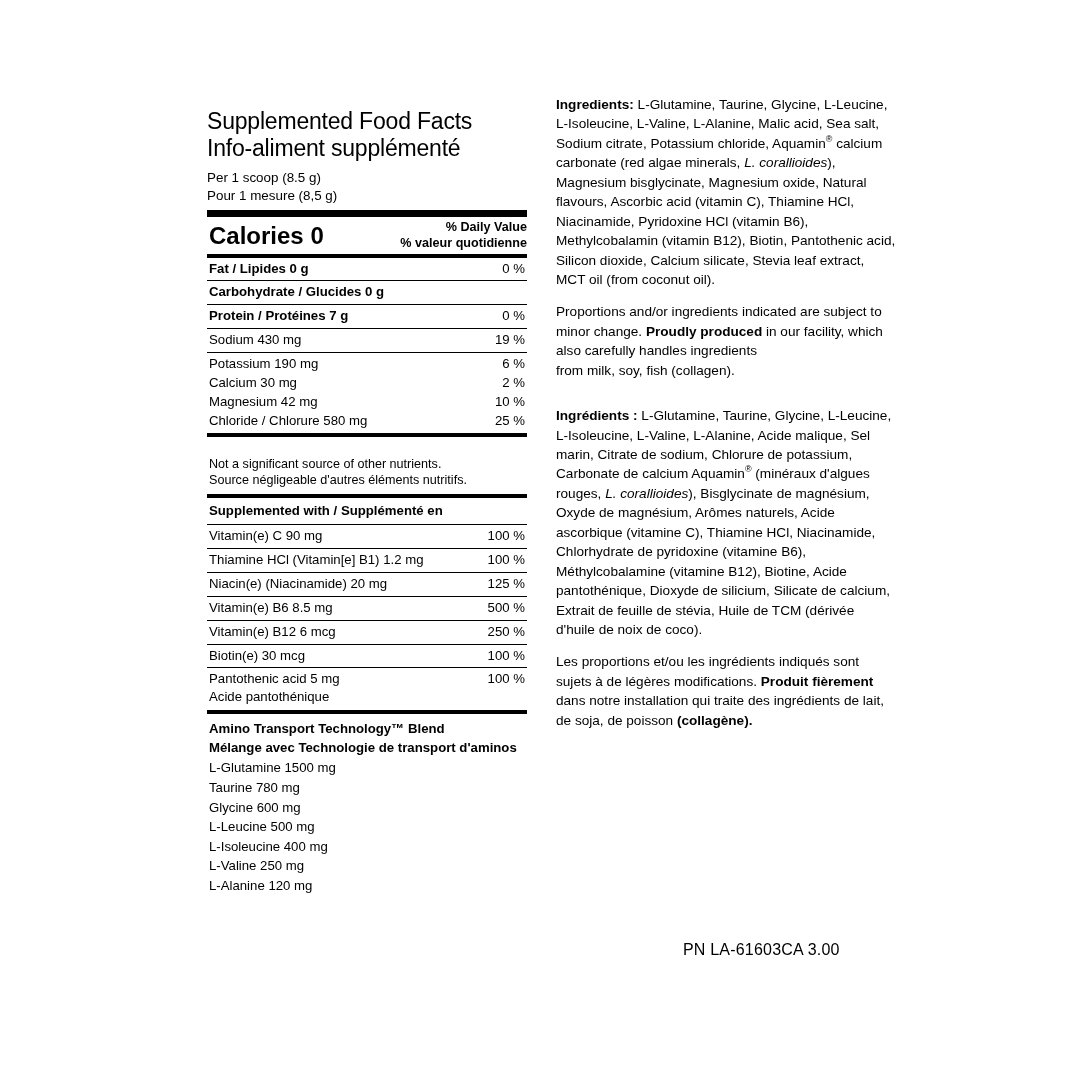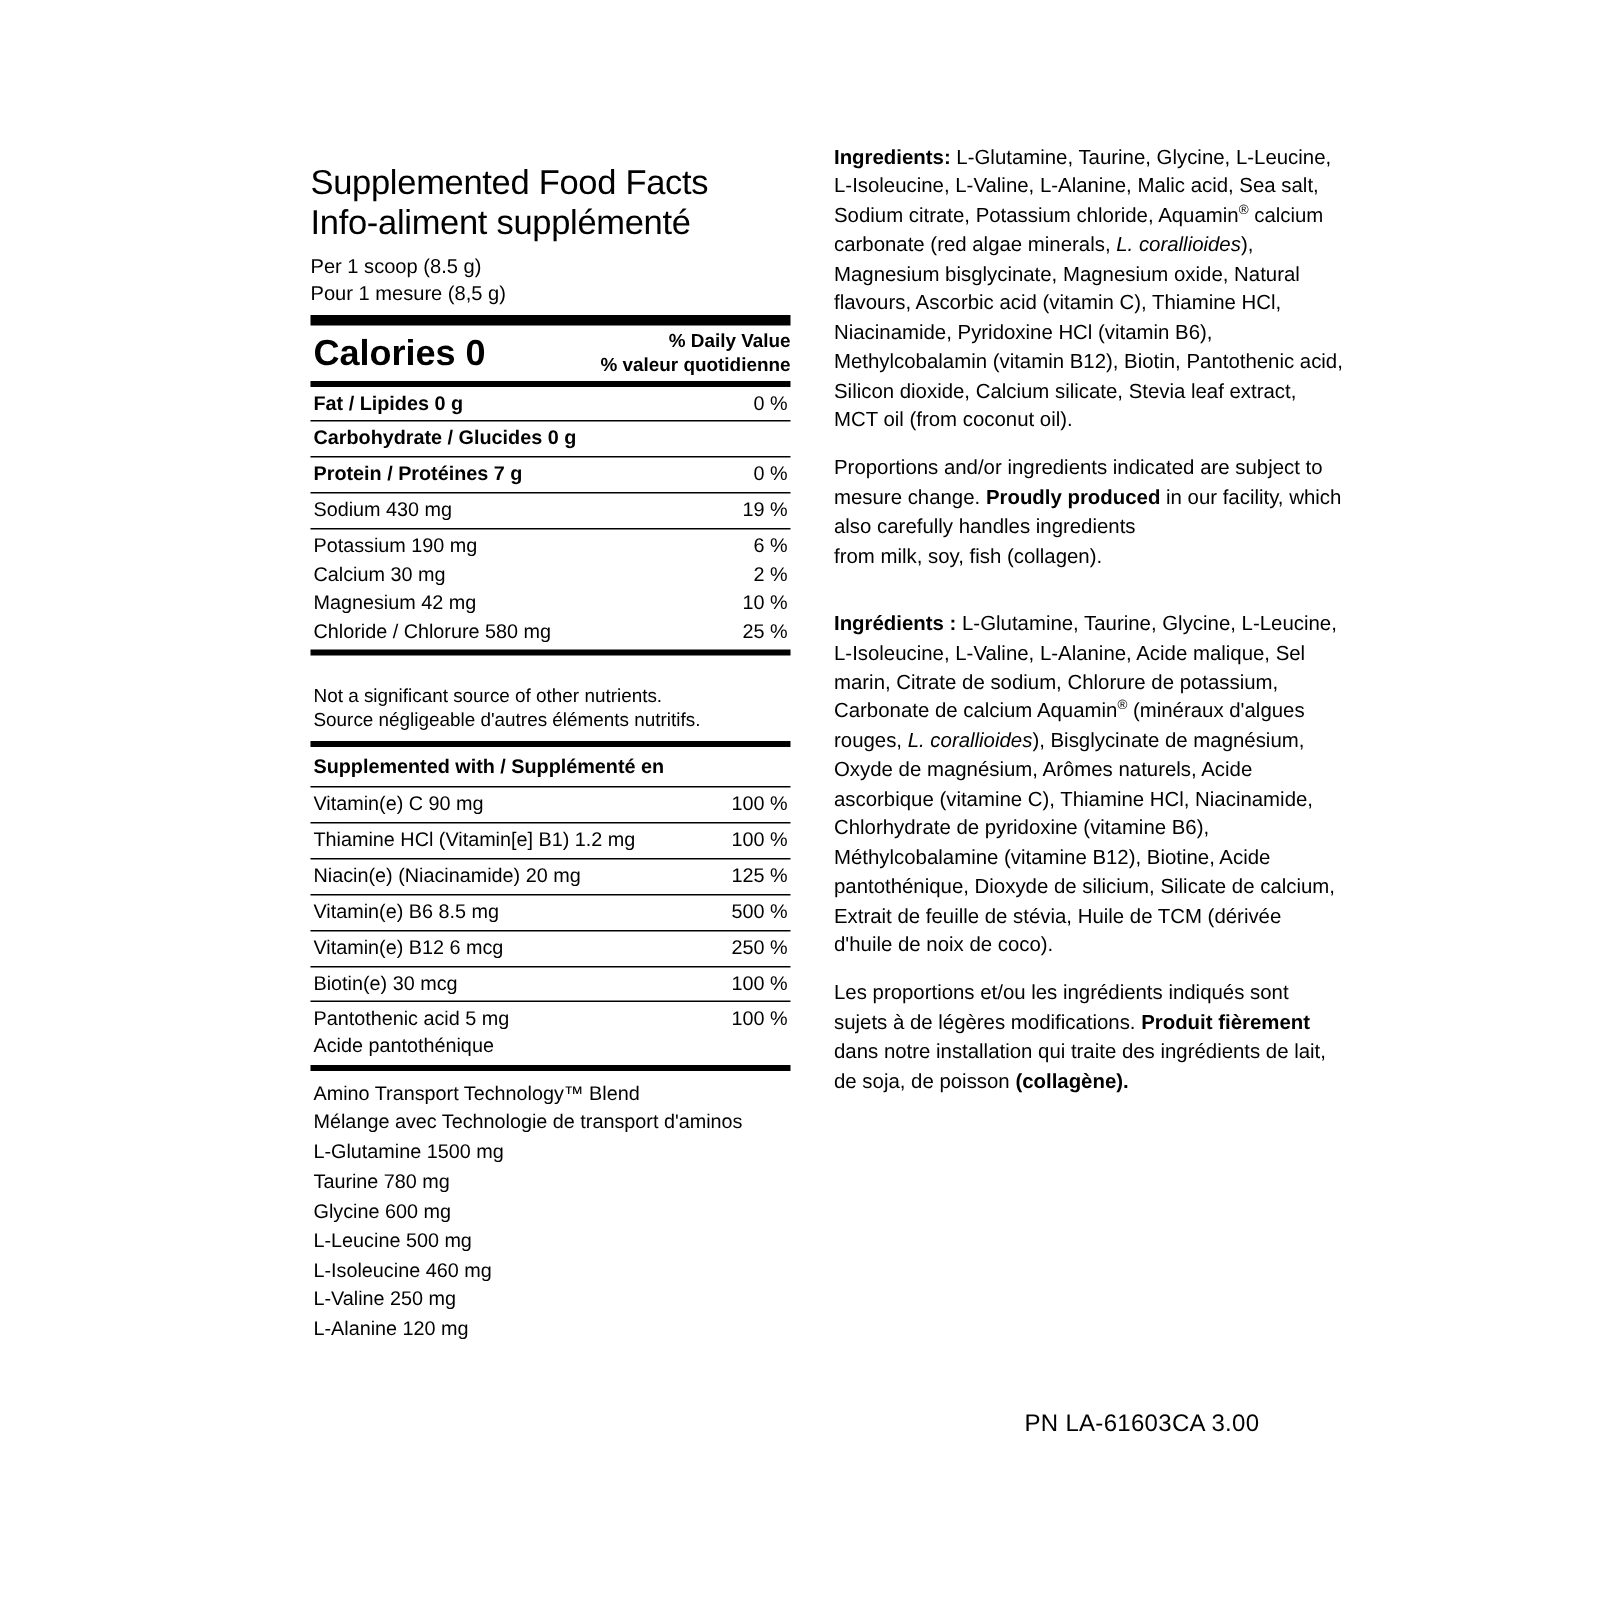--- a/index.html
+++ b/index.html
@@ -80,21 +80,21 @@
     font-size: 12.6px;
     line-height: 1.33;
     padding: 19px 2px 5px 2px;
   }
   .sec-head {
     font-weight: bold;
     font-size: 13.2px;
     padding: 5px 2px 4px 2px;
   }
   .blend-head {
-    font-weight: normal;
+    font-weight: bold;
     font-size: 13.2px;
     line-height: 1.3;
     padding: 6px 2px 2px 2px;
   }
   .blend-item {
     font-size: 13.2px;
     line-height: 1.48;
     padding-left: 2px;
   }
   .pant-row {
@@ -256,34 +256,34 @@
     <div class="rule-med"></div>
 
     <div class="blend-head">Amino Transport Technology™ Blend</div>
     <div class="blend-head" style="padding-top:0">Mélange avec Technologie de transport d'aminos</div>
 
     <div>
       <div class="blend-item">L-Glutamine 1500 mg</div>
       <div class="blend-item">Taurine 780 mg</div>
       <div class="blend-item">Glycine 600 mg</div>
       <div class="blend-item">L-Leucine 500 mg</div>
-      <div class="blend-item">L-Isoleucine 460 mg</div>
+      <div class="blend-item">L-Isoleucine 400 mg</div>
       <div class="blend-item">L-Valine 250 mg</div>
       <div class="blend-item">L-Alanine 120 mg</div>
     </div>
   </div>
 
   <div class="ingredients">
 
     <div class="ing-block">
       <span class="b">Ingredients:</span><span> L-Glutamine, Taurine, Glycine, L-Leucine, L-Isoleucine, L-Valine, L-Alanine, Malic acid, Sea salt, Sodium citrate, Potassium chloride, Aquamin</span><sup>®</sup><span> calcium carbonate (red algae minerals, </span><i>L. corallioides</i><span>), Magnesium bisglycinate, Magnesium oxide, Natural flavours, Ascorbic acid (vitamin C), Thiamine HCl, Niacinamide, Pyridoxine HCl (vitamin B6), Methylcobalamin (vitamin B12), Biotin, Pantothenic acid, Silicon dioxide, Calcium silicate, Stevia leaf extract, MCT oil (from coconut oil).</span>
     </div>
 
     <div class="ing-block">
-      <span>Proportions and/or ingredients indicated are subject to mesure change. </span><span class="b">Proudly produced</span><span> in our facility, which also carefully handles ingredients</span><br>
+      <span>Proportions and/or ingredients indicated are subject to minor change. </span><span class="b">Proudly produced</span><span> in our facility, which also carefully handles ingredients</span><br>
       <span>from milk, soy, fish (collagen).</span>
     </div>
 
     <div class="ing-gap"></div>
 
     <div class="ing-block">
       <span class="b">Ingrédients :</span><span> L-Glutamine, Taurine, Glycine, L-Leucine, L-Isoleucine, L-Valine, L-Alanine, Acide malique, Sel marin, Citrate de sodium, Chlorure de potassium, Carbonate de calcium Aquamin</span><sup>®</sup><span> (minéraux d'algues rouges, </span><i>L. corallioides</i><span>), Bisglycinate de magnésium, Oxyde de magnésium, Arômes naturels, Acide ascorbique (vitamine C), Thiamine HCl, Niacinamide, Chlorhydrate de pyridoxine (vitamine B6), Méthylcobalamine (vitamine B12), Biotine, Acide pantothénique, Dioxyde de silicium, Silicate de calcium, Extrait de feuille de stévia, Huile de TCM (dérivée d'huile de noix de coco).</span>
     </div>
 
     <div class="ing-block">

